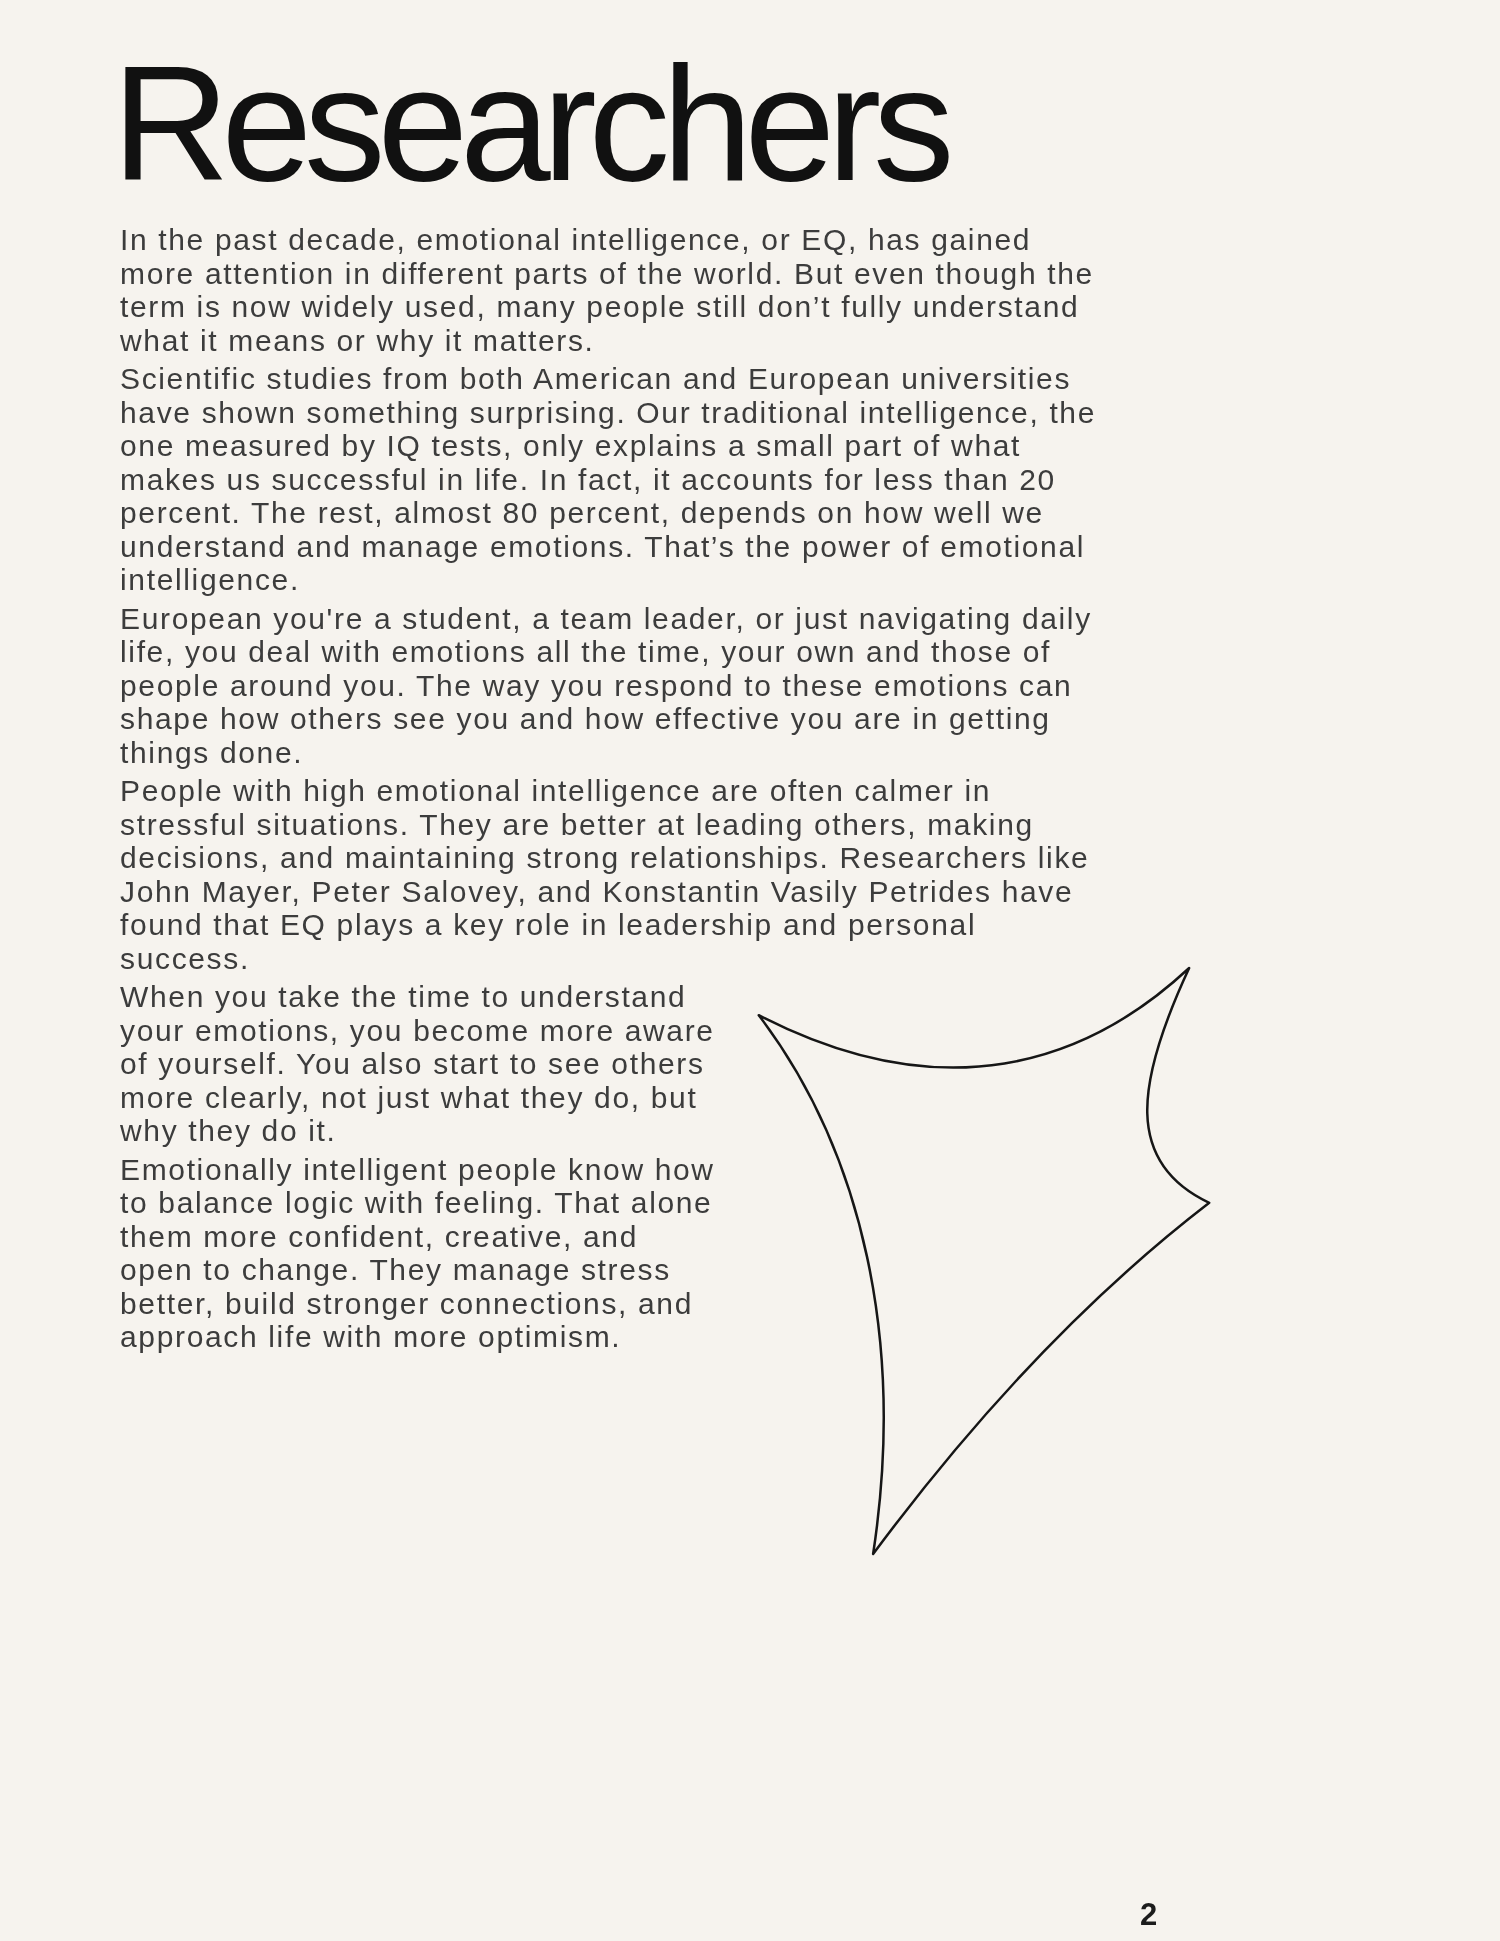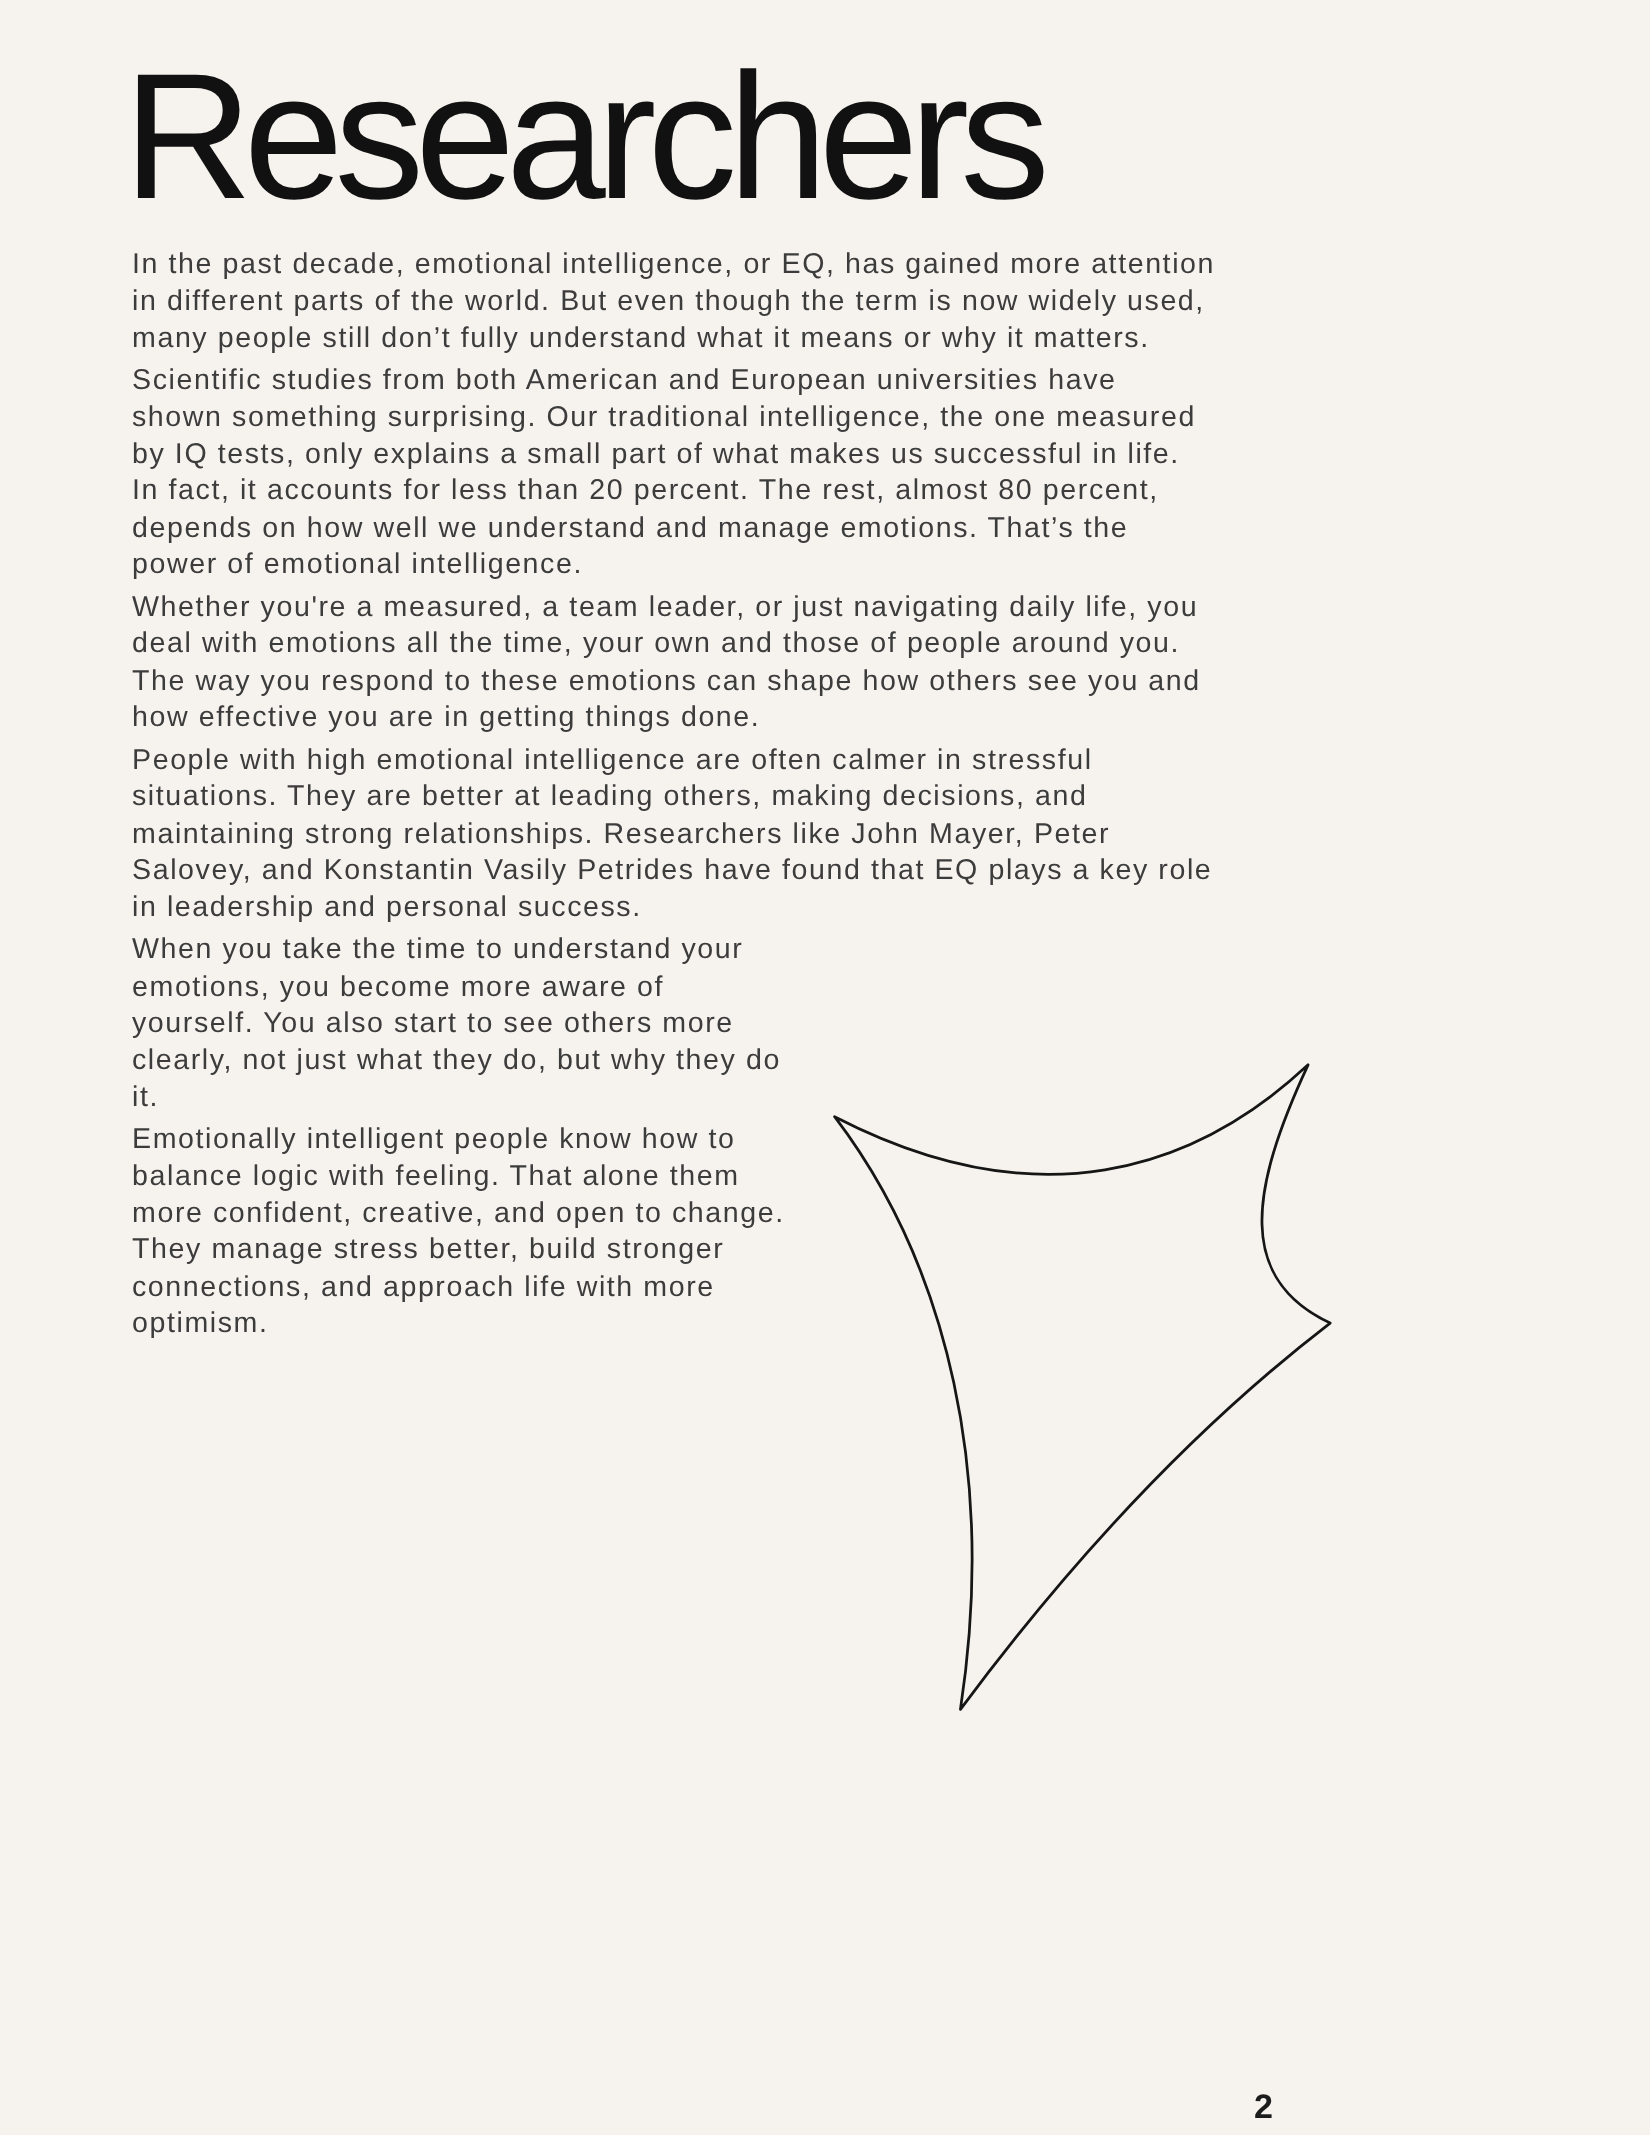--- a/index.html
+++ b/index.html
@@ -28,21 +28,21 @@
     font-weight: 100;
     letter-spacing: -0.05em;
     line-height: 1.0;
     color: #111111;
     font-stretch: condensed;
   }
 
   .body-copy {
     margin-left: 120px;
     color: #3c3c3c;
-    font-size: 26px;
+    font-size: 30px;
     line-height: 33.5px;
     letter-spacing: 0.055em;
     font-weight: 400;
   }
 
   .body-copy p {
     margin-bottom: 5px;
   }
 
   .full-col {
@@ -81,21 +81,21 @@
 </head>
 <body>
 
 <div class="page">
 
   <h1 class="title">Researchers</h1>
 
   <div class="body-copy full-col">
     <p>In the past decade, emotional intelligence, or EQ, has gained more attention in different parts of the world. But even though the term is now widely used, many people still don’t fully understand what it means or why it matters.</p>
     <p>Scientific studies from both American and European universities have shown something surprising. Our traditional intelligence, the one measured by IQ tests, only explains a small part of what makes us successful in life. In fact, it accounts for less than 20 percent. The rest, almost 80 percent, depends on how well we understand and manage emotions. That’s the power of emotional intelligence.</p>
-    <p>Whether you're a measured, a team leader, or just navigating daily life, you deal with emotions all the time, your own and those of people around you. The way you respond to these emotions can shape how others see you and how effective you are in getting things done.</p>
+    <p>European you're a student, a team leader, or just navigating daily life, you deal with emotions all the time, your own and those of people around you. The way you respond to these emotions can shape how others see you and how effective you are in getting things done.</p>
     <p>People with high emotional intelligence are often calmer in stressful situations. They are better at leading others, making decisions, and maintaining strong relationships. Researchers like John Mayer, Peter Salovey, and Konstantin Vasily Petrides have found that EQ plays a key role in leadership and personal success.</p>
   </div>
 
   <div class="body-copy narrow-col">
     <p>When you take the time to understand your emotions, you become more aware of yourself. You also start to see others more clearly, not just what they do, but why they do it.</p>
     <p>Emotionally intelligent people know how to balance logic with feeling. That alone them more confident, creative, and open to change. They manage stress better, build stronger connections, and approach life with more optimism.</p>
   </div>
 
   <div class="star-decor">
     <svg viewBox="0 0 465 600" xmlns="http://www.w3.org/2000/svg" aria-hidden="true">

